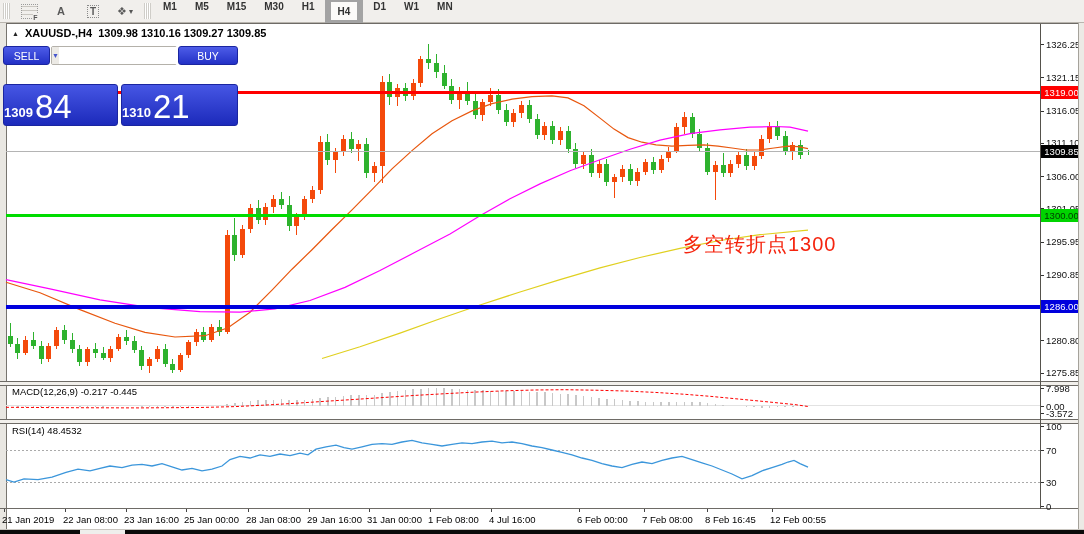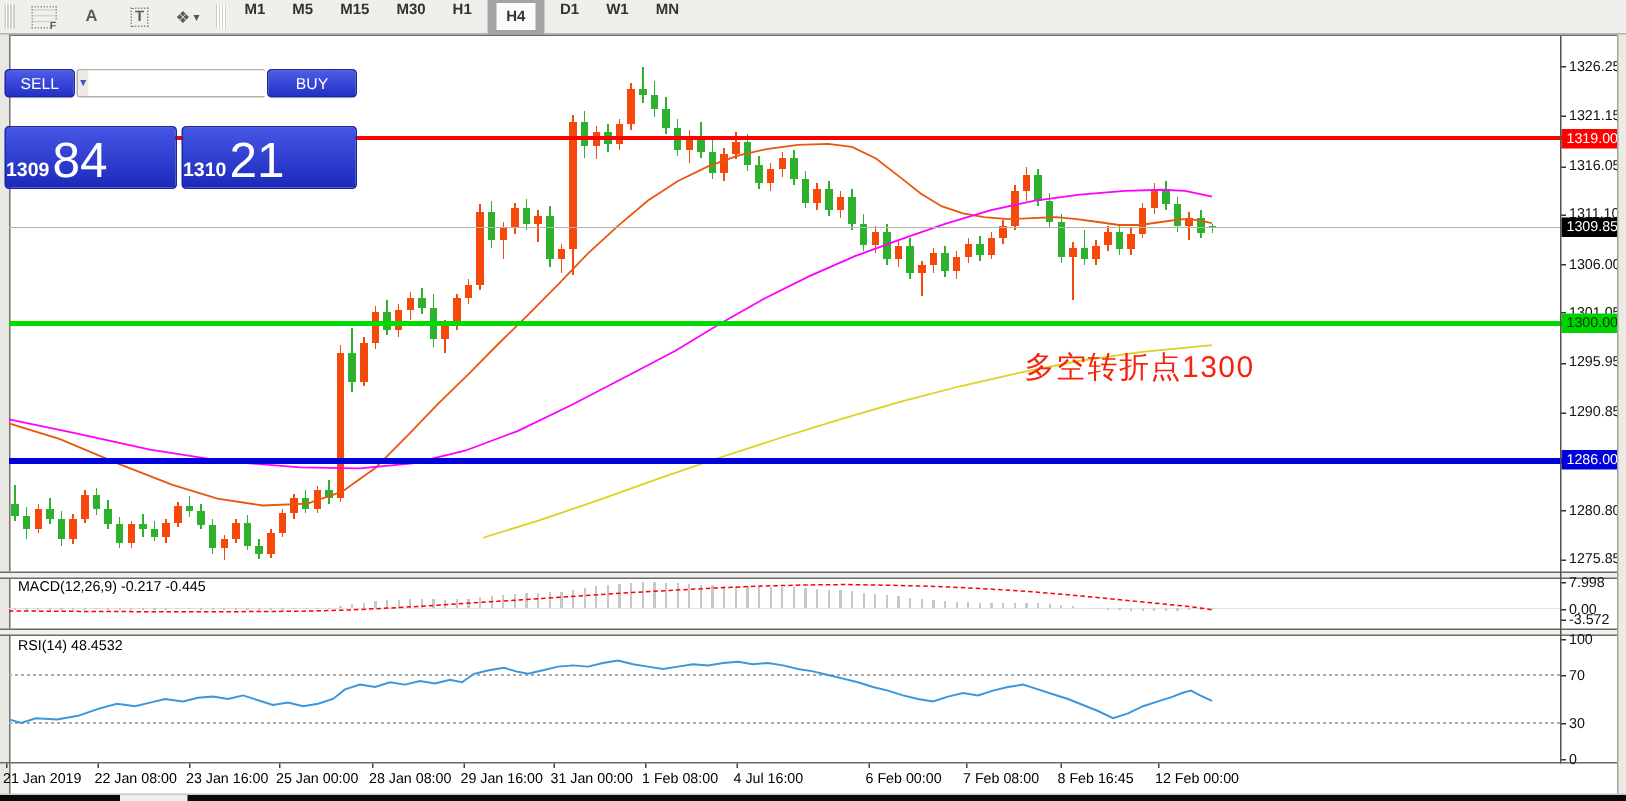--- a/index.html
+++ b/index.html
@@ -413,20 +413,25 @@
       </g>
       <polyline fill="none" stroke="#ff0000" stroke-width="1" stroke-dasharray="3,2" points="6,407.3 70,407.7 140,407.9 200,407.5 235,406.6 265,405.1 295,403.3 325,401.3 355,399.4 385,397.4 415,395.4 445,393.7 475,392.1 505,390.8 535,390.0 565,389.7 595,390.2 625,391.0 655,392.4 685,394.3 710,396.3 735,398.7 760,401.1 780,403.1 795,404.6 808,406.5"></polyline>
     </svg>
 
 <svg id="rsisvg" width="1084" height="86" viewBox="0 422 1084 86" style="top:422px;">
       <line x1="6" y1="450" x2="1040" y2="450" stroke="#aaa" stroke-width="1" stroke-dasharray="2,2" shape-rendering="crispEdges"></line>
       <line x1="6" y1="482" x2="1040" y2="482" stroke="#aaa" stroke-width="1" stroke-dasharray="2,2" shape-rendering="crispEdges"></line>
       <polyline fill="none" stroke="#3b96db" stroke-width="1.3" points="6,479.6 14,482.0 24,478.8 38,479.6 52,477.2 66,472.4 78,469.2 90,470.8 100,468.4 110,466.0 122,467.6 132,465.2 142,464.4 152,466.0 162,463.6 172,466.8 182,470.0 192,468.4 202,470.8 212,469.2 222,466.0 230,459.6 240,456.4 250,458.0 260,454.8 270,456.4 280,454.0 290,455.6 300,453.2 308,454.8 316,449.2 326,446.8 336,445.2 344,447.6 352,449.2 362,446.8 372,444.4 382,443.6 392,444.4 402,442.0 412,440.4 422,442.8 432,444.4 442,446.0 452,444.4 462,442.8 472,443.6 482,442.0 492,441.2 502,442.8 512,442.0 522,443.6 532,446.0 542,447.6 552,450.0 562,452.4 572,454.8 582,458.0 592,460.4 602,463.6 612,466.0 622,467.6 632,464.4 642,462.0 652,463.6 662,460.4 672,458.0 682,456.4 692,459.6 702,462.8 712,466.0 722,470.0 732,474.0 742,478.8 752,475.6 762,470.8 772,467.6 782,464.4 788,462.0 794,460.4 800,463.6 808,467.2"></polyline>
     </svg>
 
+<div id="title">
+  <span class="tri">▲</span>
+  <span>XAUUSD-,H4</span>
+  <span>1309.98 1310.16 1309.27 1309.85</span>
+</div>
 
 <div id="annotation" style="color: rgb(245, 36, 14);">多空转折点1300</div>
 
 <div id="otp">
   <div class="blue-btn" style="left:0;width:45px;">SELL</div>
   <div id="volwrap">
     <div class="stepbtn">▼</div>
     <input id="volinput" value="1.00" style="">
     <div class="stepbtn">▲</div>
   </div>
@@ -506,21 +511,21 @@
       <div class="date-label" style="left: 428px;">1 Feb 08:00</div>
       <div class="date-tick" style="left: 430px;"></div>
       <div class="date-label" style="left: 489px;">4 Jul 16:00</div>
       <div class="date-tick" style="left: 491px;"></div>
       <div class="date-label" style="left: 577px;">6 Feb 00:00</div>
       <div class="date-tick" style="left: 579px;"></div>
       <div class="date-label" style="left: 642px;">7 Feb 08:00</div>
       <div class="date-tick" style="left: 644px;"></div>
       <div class="date-label" style="left: 705px;">8 Feb 16:45</div>
       <div class="date-tick" style="left: 707px;"></div>
-      <div class="date-label" style="left: 770px;">12 Feb 00:00</div>
+      <div class="date-label" style="left: 770px;">12 Feb 00:55</div>
       <div class="date-tick" style="left: 772px;"></div>
     </div>
 <div id="axisline"></div>
 <div id="rightedge"></div>
 
 <div id="bottom-line"></div>
 <div id="bottom-bar"></div>
 <div id="bottom-gap"></div>
 
 </div>

